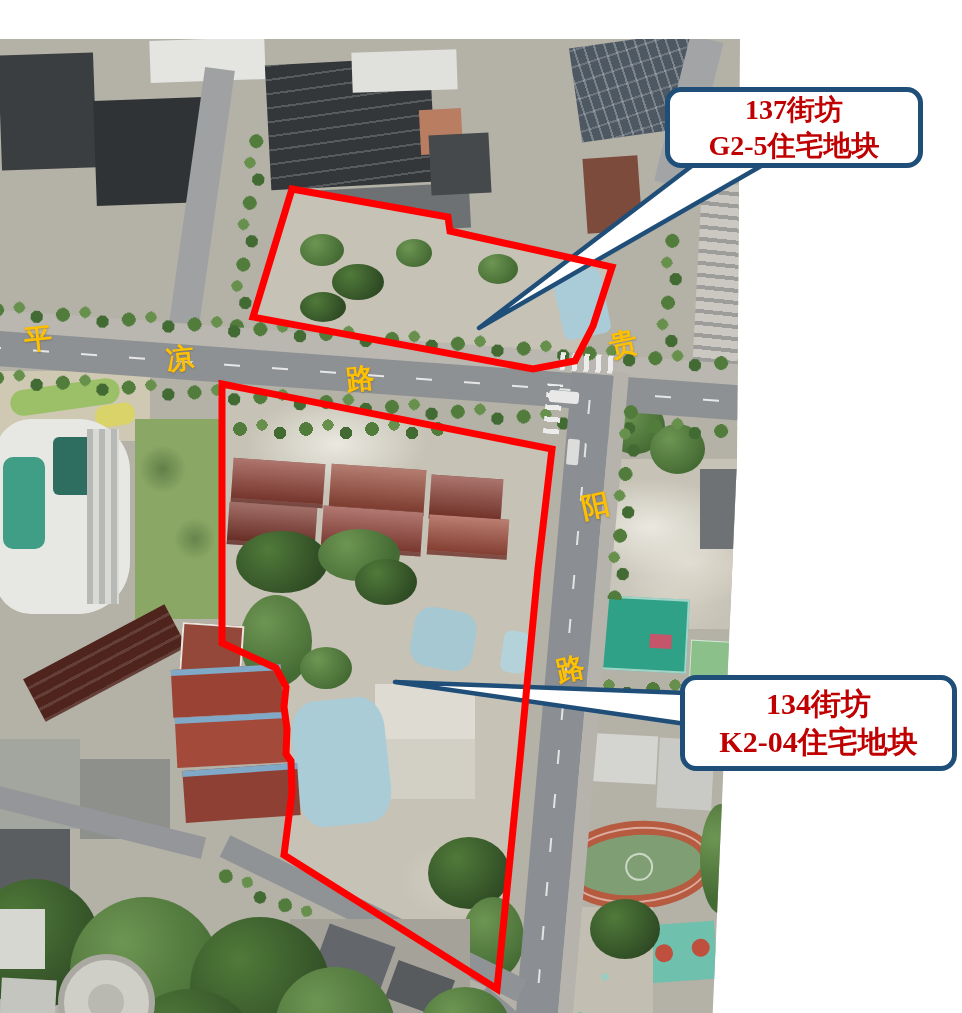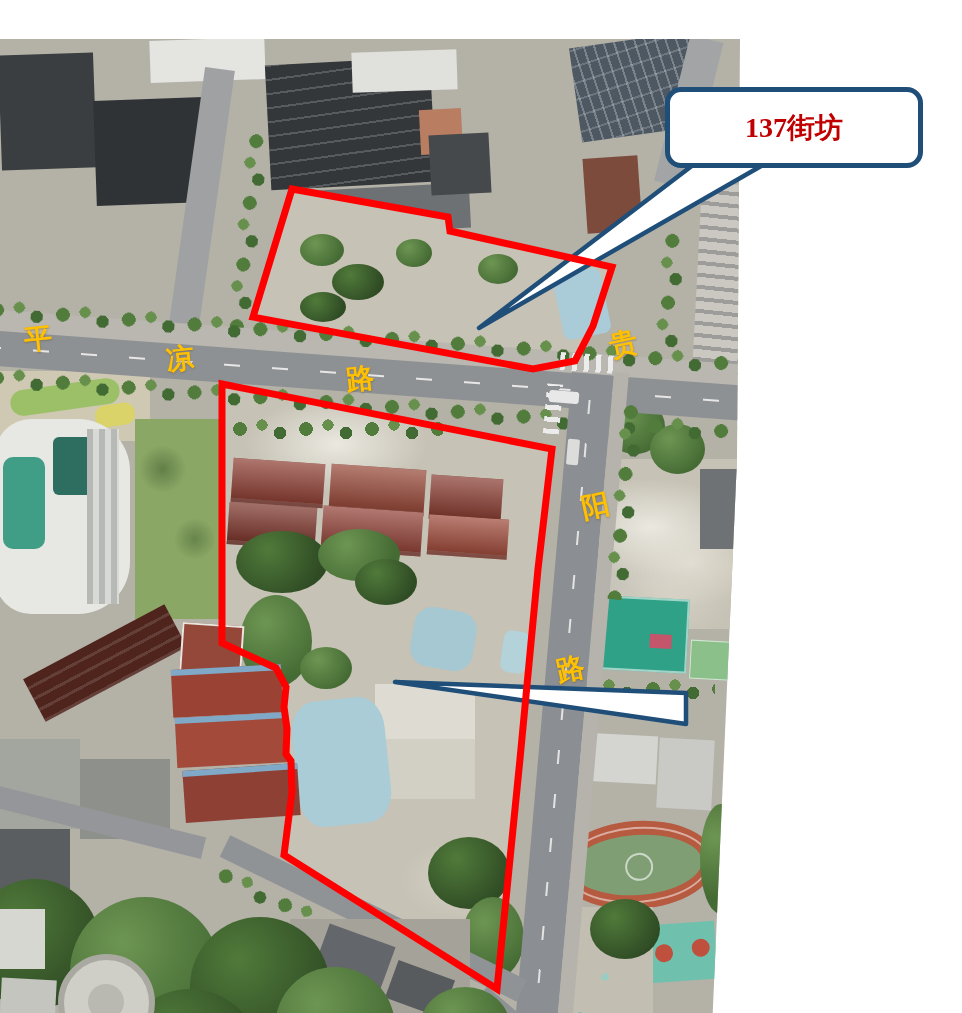--- a/index.html
+++ b/index.html
@@ -185,20 +185,25 @@
 
   <svg class="overlay" width="962" height="1013" viewBox="0 0 962 1013">
     <polygon points="697,123 768,123 479,289" fill="#ffffff" stroke-width="4.5" stroke-linejoin="round" stroke="#1f4e79"></polygon>
     <polygon points="686,654 686,685 395,643" fill="#ffffff" stroke-width="4.5" stroke-linejoin="round" stroke="#1f4e79"></polygon>
     <polygon points="292,150 448,178 450,192 612,228 593,287 575,322 533,330 253,278" fill="none" stroke-width="7" stroke="#ff0000"></polygon>
     <polygon points="222,345 552,410 538,530 520,720 497,950 284,816 292,753 291,722 286,715 287,690 284,668 286,648 282,640 276,629 222,604" fill="none" stroke-width="7" stroke="#ff0000"></polygon>
   </svg>
 
   <div class="callout" style="left:665px;top:48px;width:248px;height:71px;font-size:28px;">
     <div>137街坊</div>
+    <div>G2-5住宅地块</div>
+  </div>
+  <div class="callout" style="left:680px;top:636px;width:267px;height:86px;font-size:30px;">
+    <div>134街坊</div>
+    <div>K2-04住宅地块</div>
   </div>
 
   <span class="rlabel" style="left:24px;top:281px;transform:rotate(-6deg);">平</span>
   <span class="rlabel" style="left:166px;top:301px;transform:rotate(-6deg);">凉</span>
   <span class="rlabel" style="left:346px;top:321px;transform:rotate(-6deg);">路</span>
   <span class="rlabel" style="left:609px;top:286px;transform:rotate(-12deg);">贵</span>
   <span class="rlabel" style="left:581px;top:448px;transform:rotate(-12deg);">阳</span>
   <span class="rlabel" style="left:556px;top:611px;transform:rotate(-12deg);">路</span>
 
 

